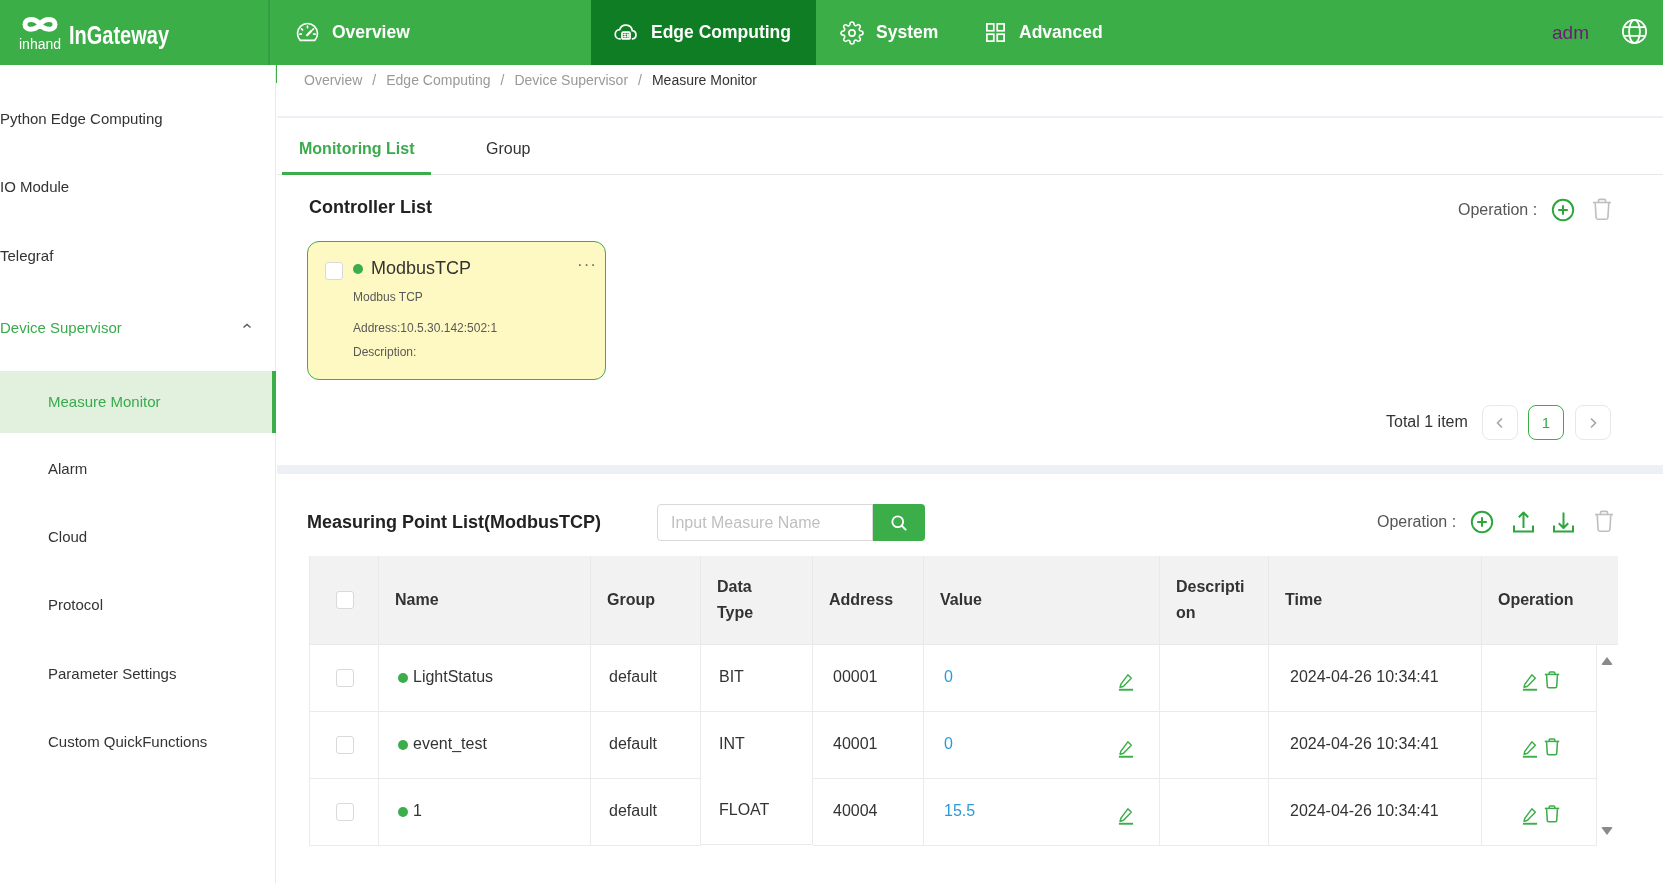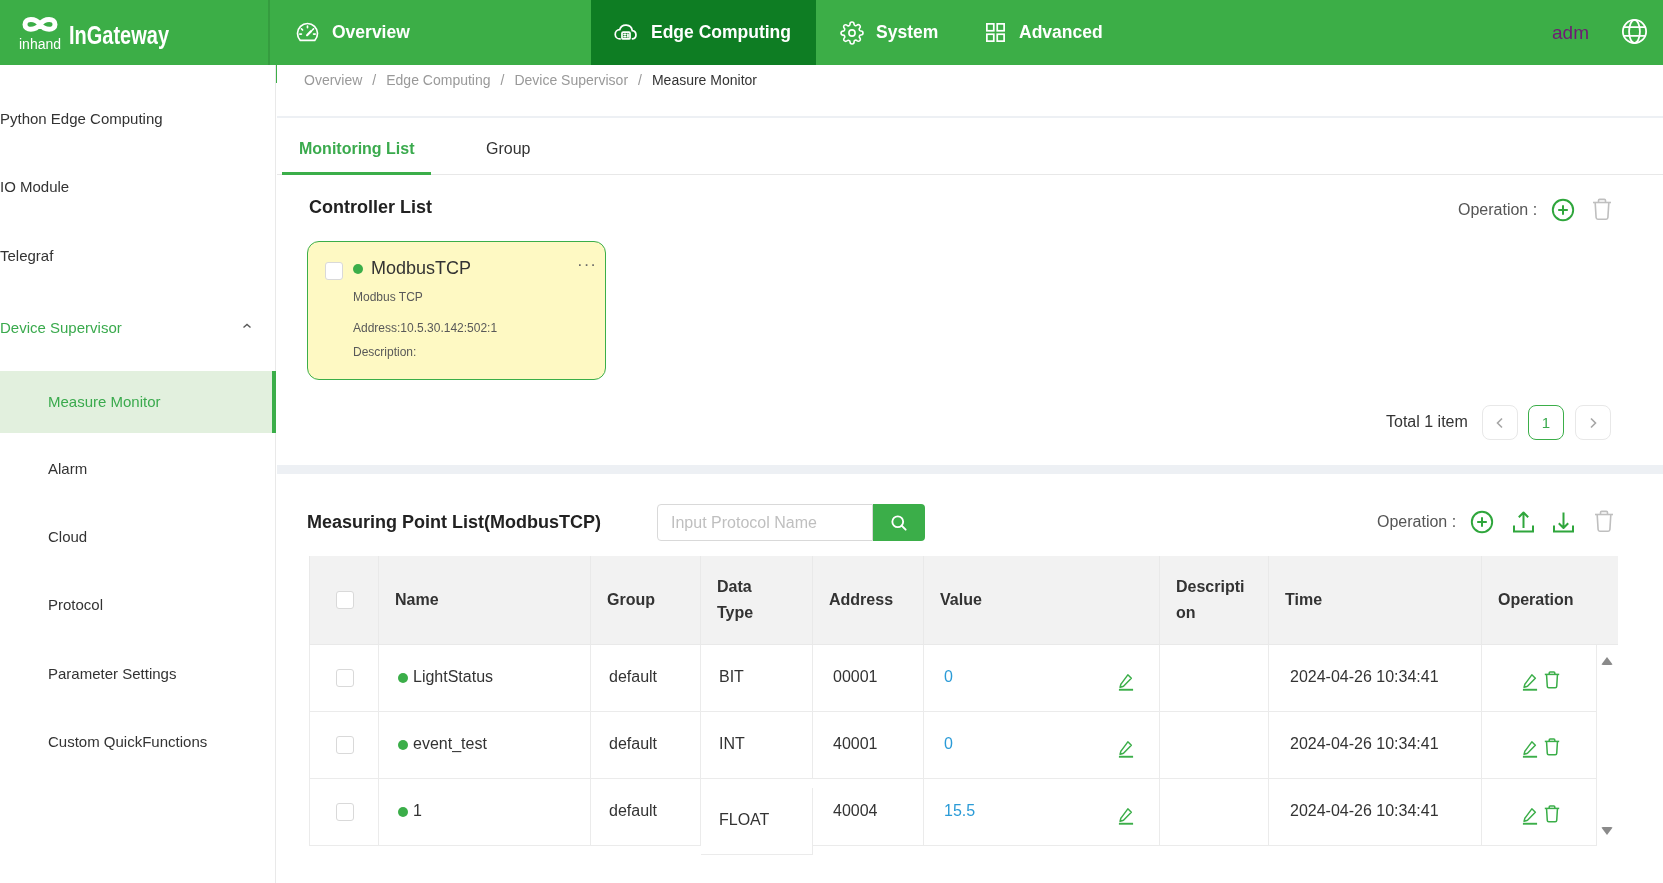--- a/index.html
+++ b/index.html
@@ -190,21 +190,21 @@
       <div class="pagbtn" id="pag1" style="left:1251px;">1</div>
       <div class="pagbtn" style="left:1298px;"><svg width="12" height="12" viewBox="0 0 12 12" style="margin-top:11px;" fill="none" stroke="#a6a6a6" stroke-width="1.6">
             <path d="M4 1.5 L8.5 6 L4 10.5"></path>
           </svg></div>
     </div>
   </div>
 
   <div id="panel2">
     <div class="sechead" style="left:30px; top:38px;">Measuring Point List(ModbusTCP)</div>
     <div id="searchbox">
-        <div id="searchph">Input Protocol Name</div>
+        <div id="searchph">Input Measure Name</div>
       </div>
     <div id="searchbtn">
       <svg style="position:absolute;left:16px;top:9px;" width="20" height="20" viewBox="0 0 24 24" fill="none" stroke="#fff" stroke-width="2.2">
         <circle cx="10.5" cy="10.5" r="6.5"></circle>
         <path d="M15.3 15.3 L20 20" stroke-linecap="round"></path>
       </svg>
     </div>
     <div class="oplabel" style="left:1100px; top:39px;">Operation :</div>
     <div class="icon" style="left:1193px; top:36px;">
       <svg width="24" height="24" viewBox="0 0 24 24" fill="none" stroke="#2fa63c" stroke-width="1.9">
@@ -327,21 +327,21 @@
       <div class="td" style="left:0; top:223px; width:70px; border-left:1px solid #ebebeb;">
           <div class="cb" style="left:26px; top:24px;"></div>
         </div>
       <div class="td" style="left:70px; top:223px; width:212px;">
           <div class="dot" style="left:19px; top:28px;"></div>
           <span style="position:absolute; left:34px; top:23px;">1</span>
         </div>
       <div class="td" style="left:282px; top:223px; width:110px;">
           <span style="position:absolute; left:18px; top:23px;">default</span>
         </div>
-      <div class="td" style="left:392px; top:232px; width:112px;">
+      <div class="td" style="left:392px; top:222px; width:112px;">
           <span style="position:absolute; left:18px; top:23px;">FLOAT</span>
         </div>
       <div class="td" style="left:504px; top:223px; width:111px;">
           <span style="position:absolute; left:20px; top:23px;">40004</span>
         </div>
       <div class="td" style="left:615px; top:223px; width:236px;">
           <span class="blue" style="position:absolute; left:20px; top:23px;">15.5</span>
           <span style="position:absolute; left:192px; top:25px;"><svg width="20" height="22" viewBox="0 0 24 26" fill="none" stroke="#3bae49" stroke-width="1.8">
               <path d="M14.2 5.6 l4.2 4.2 L9 19.2 a1.5 1.5 0 0 1-.7.4 l-3.4.9 .9-3.4 a1.5 1.5 0 0 1 .4-.7 Z" stroke-linejoin="round"></path>
               <path d="M3.5 23.5 h17" stroke-width="2.3"></path>

